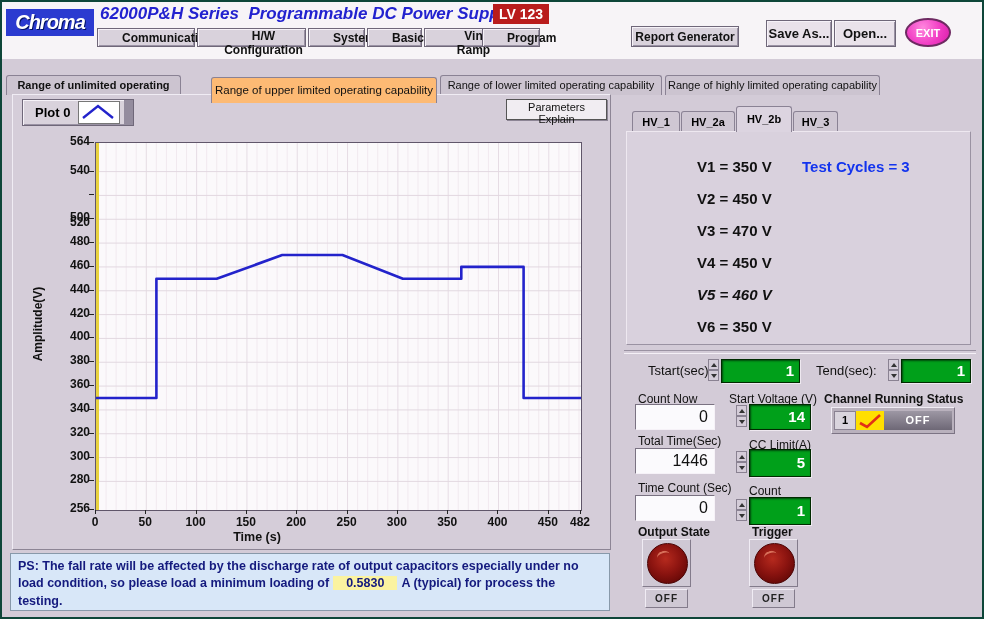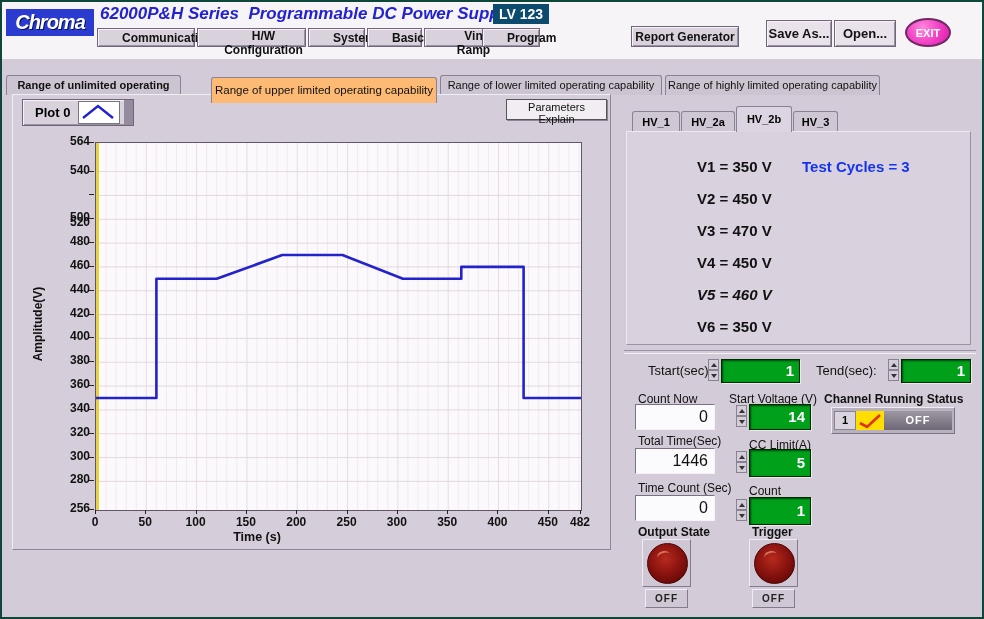--- a/index.html
+++ b/index.html
@@ -6,21 +6,21 @@
   body{width:984px;height:619px;position:relative;overflow:hidden;
        font-family:"Liberation Sans",sans-serif;background:#d3cbd7;}
   .window{position:absolute;inset:0;border:2px solid #0e4639;box-sizing:border-box;background:#d3cbd7;}
   
   .header{position:absolute;left:0;top:0;width:980px;height:57px;background:#f7f4f7;}
   .logo{position:absolute;left:4px;top:7px;width:88px;height:27px;background:#2b3bd0;
         color:#fff;font-weight:bold;font-style:italic;font-size:20px;text-align:center;
         line-height:26px;letter-spacing:-1px;text-shadow:1px 1px 0 #001060;}
   .title{position:absolute;left:98px;top:2px;font-size:17px;font-weight:bold;font-style:italic;
          color:#2222cf;white-space:pre;}
-  .lvbadge{position:absolute;left:491px;top:2px;background:#0c4a6e;color:#fff;font-weight:bold;
+  .lvbadge{position:absolute;left:491px;top:2px;background:#b91c1c;color:#fff;font-weight:bold;
            font-size:14px;padding:2px 6px;}
   .btn3d{position:absolute;background:#d9d2dc;border:1px solid #6f6779;
          box-shadow:inset 1px 1px 0 #f6f2f8,inset -1px -1px 0 #9a92a4;
          font-family:"Liberation Sans",sans-serif;font-weight:bold;font-size:12px;color:#111;
          text-align:center;cursor:pointer;padding:0;}
   .mbtn{top:26px;height:19px;padding-left:24px;}
   .bigbtn{background:#e9e2ea;font-size:13px;}
   .exit{position:absolute;left:903px;top:16px;width:46px;height:29px;border-radius:50%;
         background:radial-gradient(circle at 38% 30%,#ff86de,#f13cc4 55%,#d81da8);
         border:2px solid #6e2a62;color:#fff;font-weight:bold;font-size:11px;cursor:pointer;}
@@ -253,20 +253,23 @@
       <div class="xtick-label" style="left: 425.178px; width: 40px; text-align: center; top: 513px;">350</div>
       <div class="tickmark" style="left: 445.178px; top: 508px; width: 1px; height: 4px;"></div>
       <div class="xtick-label" style="left: 475.49px; width: 40px; text-align: center; top: 513px;">400</div>
       <div class="tickmark" style="left: 495.49px; top: 508px; width: 1px; height: 4px;"></div>
       <div class="xtick-label" style="left: 525.801px; width: 40px; text-align: center; top: 513px;">450</div>
       <div class="tickmark" style="left: 545.801px; top: 508px; width: 1px; height: 4px;"></div>
       <div class="xtick-label" style="left: 558px; width: 40px; text-align: center; top: 513px;">482</div>
       <div class="tickmark" style="left: 578px; top: 508px; width: 1px; height: 4px;"></div>
     </div>
 
+  <div class="note">
+    <span>PS: The fall rate will be affected by the discharge rate of output capacitors especially under no load condition, so please load a minimum loading of</span><span class="hl">0.5830</span><span>A (typical) for process the testing.</span>
+  </div>
 
   <div class="hvtab" style="left:630px;width:48px;">HV_1</div>
   <div class="hvtab" style="left:679px;width:54px;">HV_2a</div>
   <div class="hvtab active" style="left:734px;width:56px;">HV_2b</div>
   <div class="hvtab" style="left:791px;width:45px;">HV_3</div>
 
   <div class="vpanel"></div>
   <div class="vrow" style="top:156px;">V1 = 350 V</div>
   <div class="vrow" style="top:188px;">V2 = 450 V</div>
   <div class="vrow" style="top:220px;">V3 = 470 V</div>

